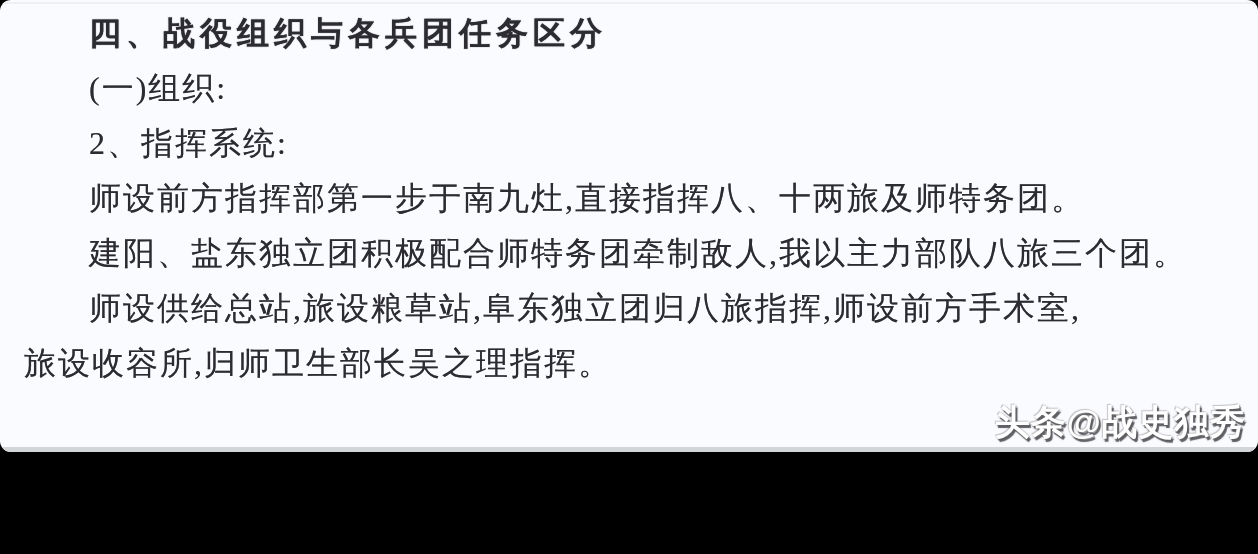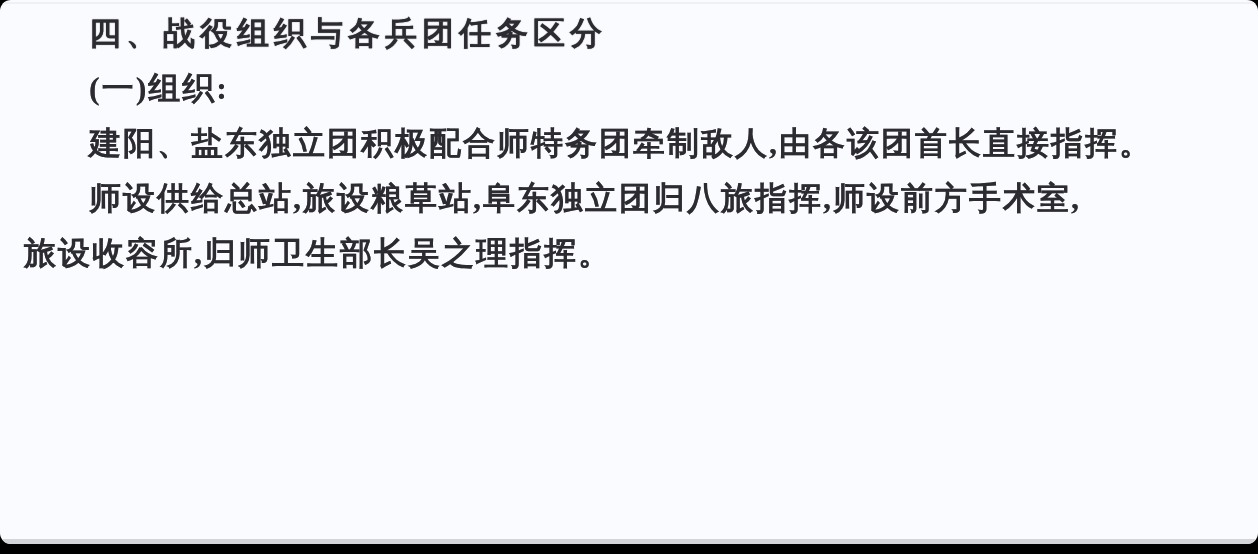--- a/index.html
+++ b/index.html
@@ -6,21 +6,21 @@
     margin: 0;
     padding: 0;
     width: 1258px;
     height: 554px;
     background: #000000;
     overflow: hidden;
   }
   .page {
     position: relative;
     width: 1258px;
-    height: 544px;
+    height: 452px;
     background: #fafbfe;
     border-radius: 11px;
     overflow: hidden;
     box-sizing: border-box;
   }
   .page::before {
     
     content: "";
     position: absolute;
     top: 2px; left: 0; right: 0;
@@ -42,21 +42,20 @@
     color: #2b2b31;
     font-size: 32px;
     letter-spacing: 2px;
   }
   .line {
     height: 55px;
     line-height: 55px;
     white-space: nowrap;
     
     text-shadow: 0 0 0.6px rgba(43,43,49,0.55);
-    font-weight: bold;
   }
   .line.indent { padding-left: 65px; }
   .line.bold {
     font-weight: bold;
     letter-spacing: 5px;
     text-shadow: 0 0 1px rgba(20,20,24,0.8);
   }
   .watermark {
     position: absolute;
     right: 12px;
@@ -72,18 +71,21 @@
       1px 1px 2px #77777b;
   }
 </style>
 </head>
 <body>
 
 <div class="page">
   <div class="text-block" id="text-block">
       <div class="line indent bold">四、战役组织与各兵团任务区分</div>
       <div class="line indent">(一)组织:</div>
-      <div class="line indent">建阳、盐东独立团积极配合师特务团牵制敌人,由各该团首长直接指挥。</div>
+      <div class="line indent">2、指挥系统:</div>
+      <div class="line indent">师设前方指挥部第一步于南九灶,直接指挥八、十两旅及师特务团。</div>
+      <div class="line indent">建阳、盐东独立团积极配合师特务团牵制敌人,我以主力部队八旅三个团。</div>
       <div class="line indent">师设供给总站,旅设粮草站,阜东独立团归八旅指挥,师设前方手术室,</div>
       <div class="line">旅设收容所,归师卫生部长吴之理指挥。</div>
     </div>
   <div class="scan-bottom-edge"></div>
+  <div class="watermark">头条@战史独秀</div>
 </div>
 
 </body></html>

